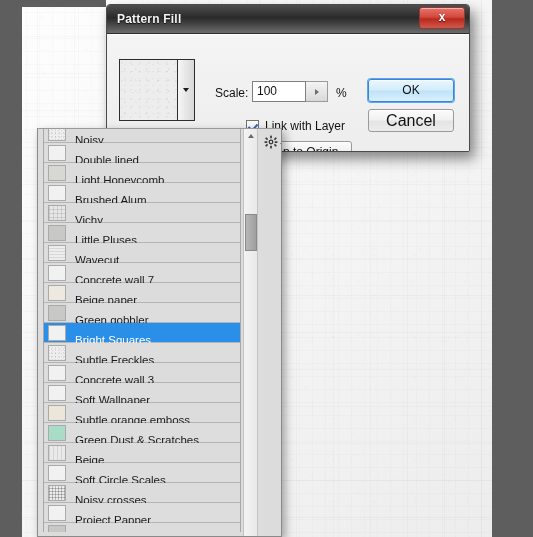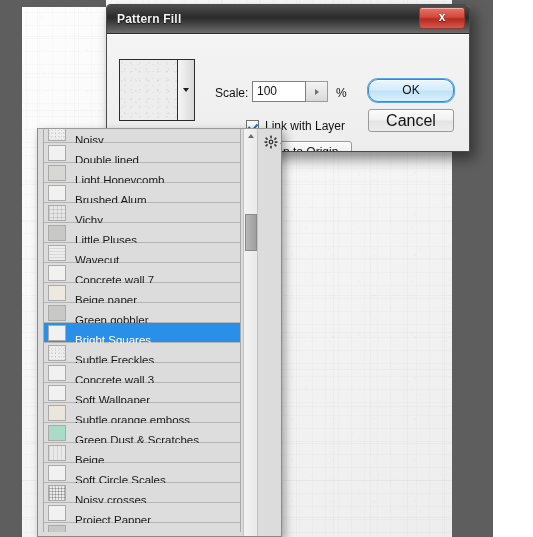--- a/index.html
+++ b/index.html
@@ -7,21 +7,21 @@
     margin: 0; padding: 0;
     width: 533px; height: 537px;
     overflow: hidden;
     font-family: "Liberation Sans", sans-serif;
     font-size: 11px;
     color: #111;
   }
 
   #root {
     position: relative;
-    width: 493px;
+    width: 533px;
     height: 537px;
     overflow: hidden;
     background: #f2f2f2;
   }
 
   
   .canvas-bg {
     position: absolute;
     left: 0; top: 0;
     width: 533px; height: 537px;
@@ -254,21 +254,21 @@
     text-align: center;
     line-height: 20px;
     cursor: pointer;
   }
 
   
   .ok-button {
     position: absolute;
     left: 261px; top: 44px;
     width: 86px; height: 23px;
-    border-radius: 10px;
+    border-radius: 3px;
     border: 1px solid #3c84d4;
     box-shadow: 0 0 0 1px #57a8f0, inset 0 1px 0 rgba(255,255,255,.85);
     background: linear-gradient(180deg,#eaf6fe 0%,#d3ecfb 48%,#bfe2f8 52%,#d9f0fd 100%);
     box-sizing: border-box;
     text-align: center;
     line-height: 21px;
     font-size: 12px;
     cursor: pointer;
   }
   .cancel-button {

